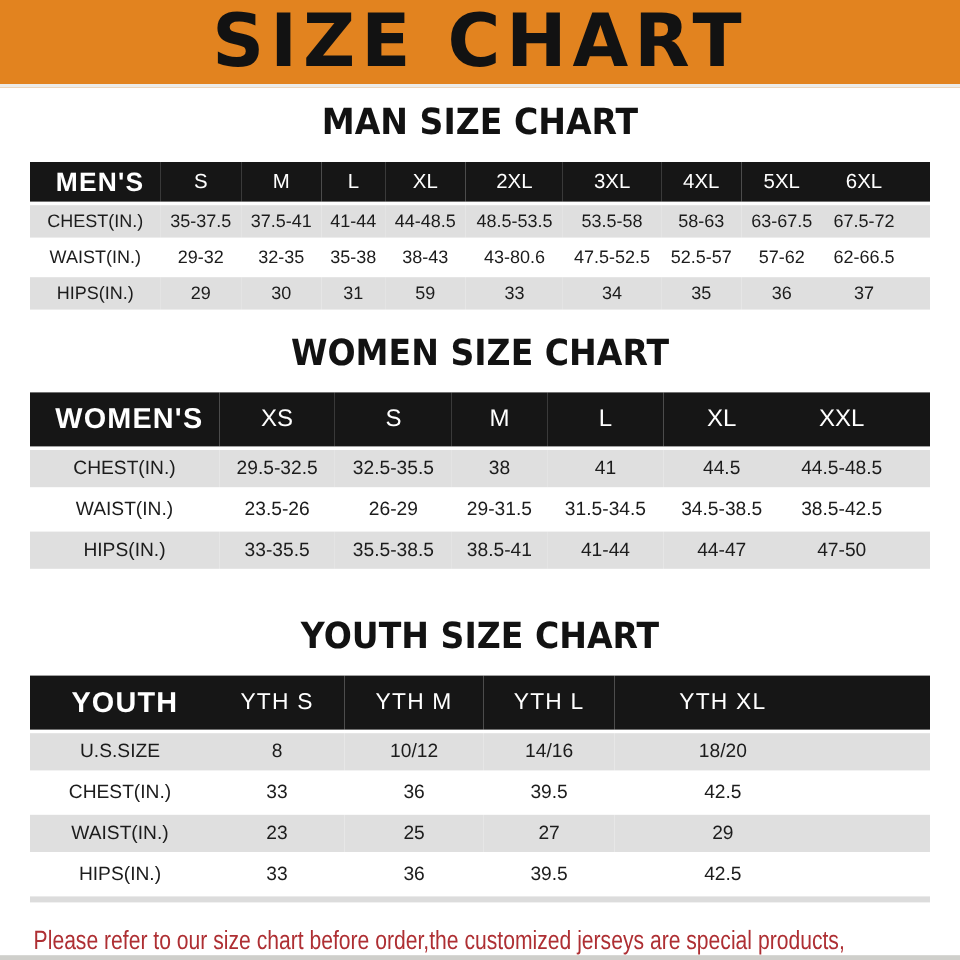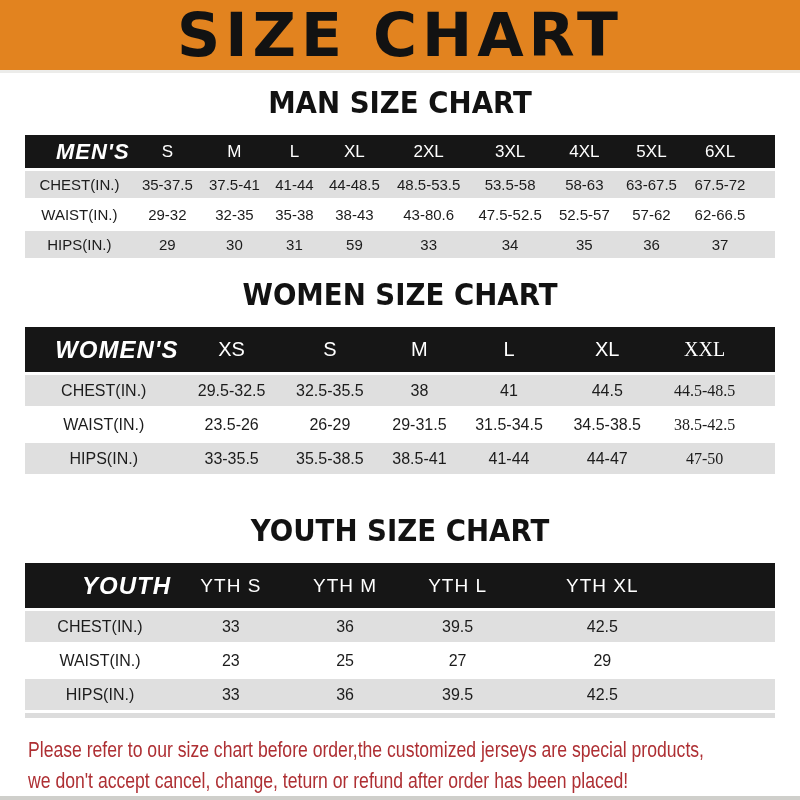--- a/index.html
+++ b/index.html
@@ -60,25 +60,24 @@
   table.size-table thead tr{background:var(--bar-bg);}
   table.size-table thead th{
     color:#fff;
     font-weight:400;
     text-align:center;
     padding:0 4px;
     white-space:nowrap;
   }
   table.size-table th.tbl-label{
     font-weight:700;
-    text-align:right;
+    text-align:center;
     padding-left:12px;
     letter-spacing:1px;
     white-space:nowrap;
-    font-style:italic;
   }
   table.size-table tbody tr{background:#fff;}
   table.size-table tbody tr:nth-child(odd){background:var(--stripe);}
   table.size-table td{
     text-align:center;
     color:#1c1c1c;
     padding:0 4px;
     white-space:nowrap;
   }
   
@@ -87,21 +86,21 @@
   .tbl-men th{font-size:17px;}
   .tbl-men th.tbl-label{font-size:22px;width:14.5%;}
   .tbl-men td{font-size:15px;}
   .tbl-men td:last-child,.tbl-men th:last-child{padding-right:24px;}
   
   .tbl-women thead tr{height:45px;}
   .tbl-women tbody tr{height:31px;}
   .tbl-women th{font-size:20px;}
   .tbl-women th.tbl-label{font-size:24px;width:21%;}
   .tbl-women td{font-size:16px;}
-  .tbl-women td:last-child,.tbl-women th:last-child{padding-right:26px;font-family:Liberation Serif, serif;}
+  .tbl-women td:last-child,.tbl-women th:last-child{padding-right:26px;}
   
   .tbl-youth thead tr{height:45px;}
   .tbl-youth tbody tr{height:31px;}
   .tbl-youth th{font-size:19px;letter-spacing:1px;}
   .tbl-youth th.tbl-label{font-size:24px;letter-spacing:3px;width:20%;margin-top:17px;}
   .tbl-youth td{font-size:16px;}
   .tbl-youth td:last-child,.tbl-youth th:last-child{padding-right:86px;}
   .tbl-youth{border-bottom:5px solid #DCDCDC;}
   
   .footer-note{
@@ -245,20 +244,27 @@
           <tr>
             <th class="tbl-label">YOUTH</th>
             <th>YTH S</th>
             <th>YTH M</th>
             <th>YTH L</th>
             <th>YTH XL</th>
           </tr>
         </thead>
         <tbody>
           <tr>
+            <td>U.S.SIZE</td>
+            <td>8</td>
+            <td>10/12</td>
+            <td>14/16</td>
+            <td>18/20</td>
+          </tr>
+          <tr>
             <td>CHEST(IN.)</td>
             <td>33</td>
             <td>36</td>
             <td>39.5</td>
             <td>42.5</td>
           </tr>
           <tr>
             <td>WAIST(IN.)</td>
             <td>23</td>
             <td>25</td>

